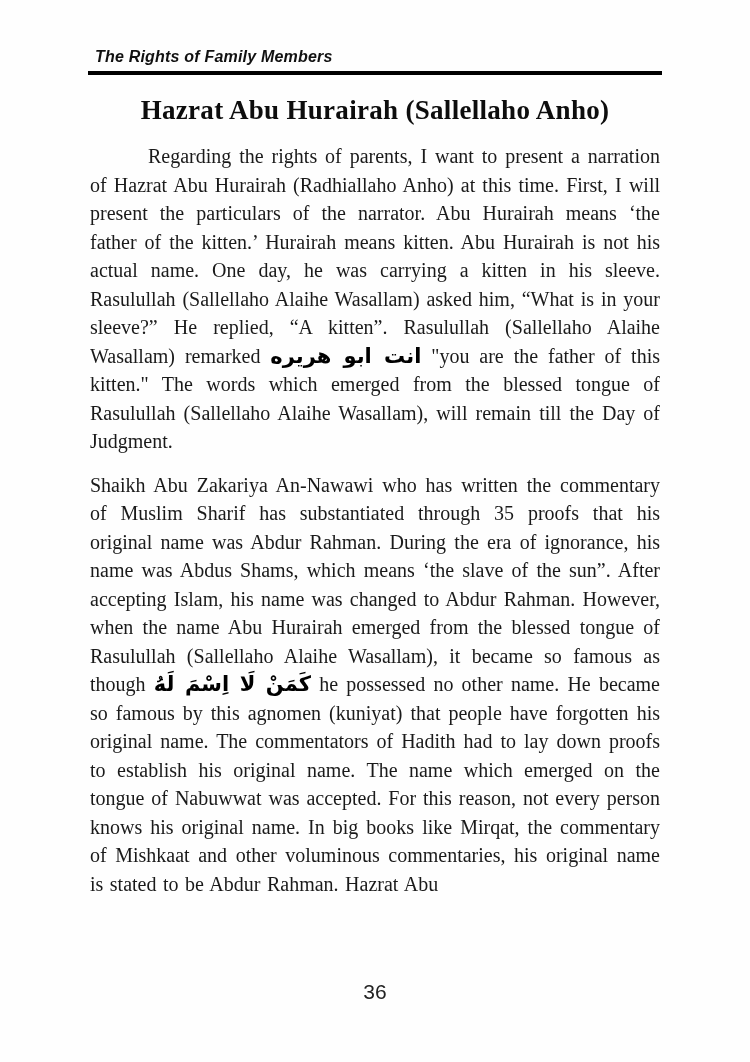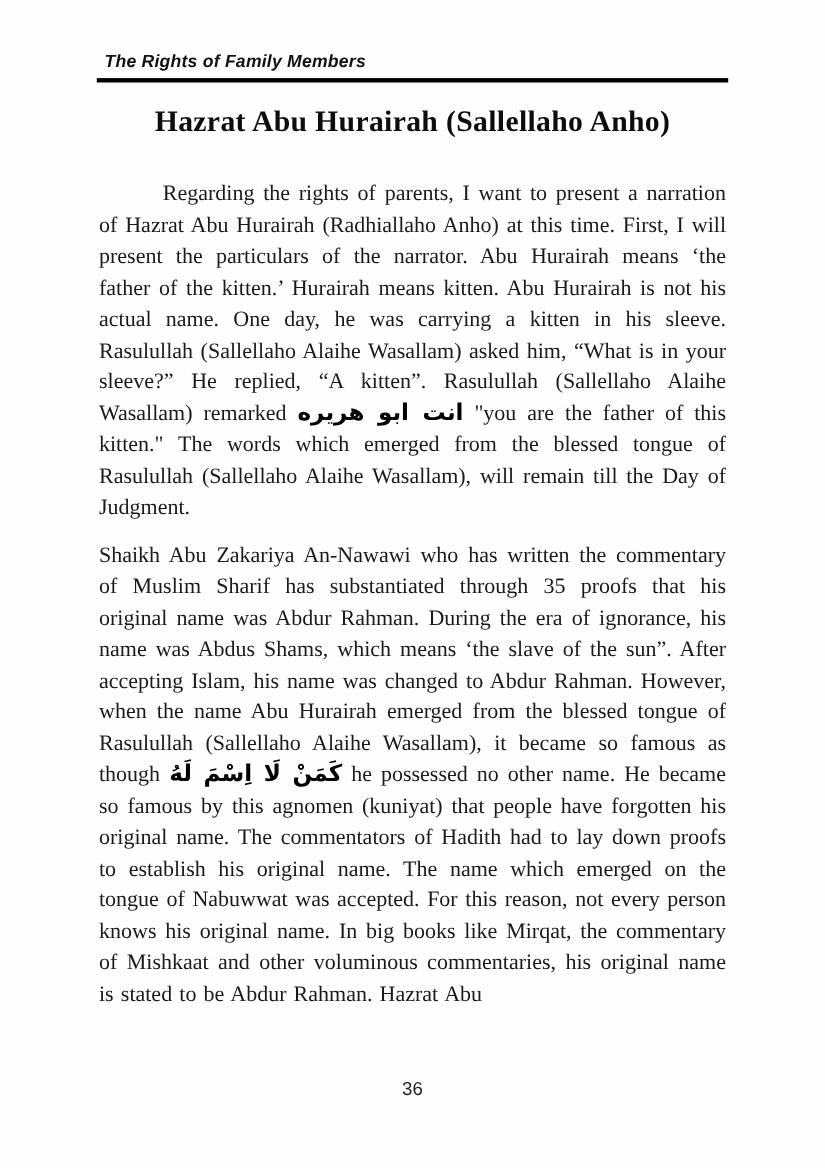--- a/index.html
+++ b/index.html
@@ -42,21 +42,21 @@
     margin: 20px 88px 0 88px;
     text-align: center;
     font-family: "Liberation Serif", serif;
     font-weight: bold;
     font-size: 27px;
     letter-spacing: 0.3px;
     color: #0d0d0d;
   }
   
   .body-text {
-    margin: 36px 90px 0 90px;
+    margin: 16px 90px 0 90px;
   }
   .body-para {
     margin: 0 0 15px 0;
     font-size: 20px;
     line-height: 28.5px;
     text-align: justify;
     text-justify: inter-word;
     word-spacing: 1.5px;
     color: #1a1a1a;
   }
@@ -75,21 +75,21 @@
   
   .page-footer {
     position: absolute;
     left: 0;
     right: 0;
     top: 980px;
     text-align: center;
   }
   .page-number {
     font-family: "Liberation Sans", sans-serif;
-    font-size: 17px;
+    font-size: 21px;
     color: #222;
   }
 </style>
 </head>
 <body>
 
 <div class="page">
 
   <header class="running-header">
     <div class="running-title">The Rights of Family Members</div>

